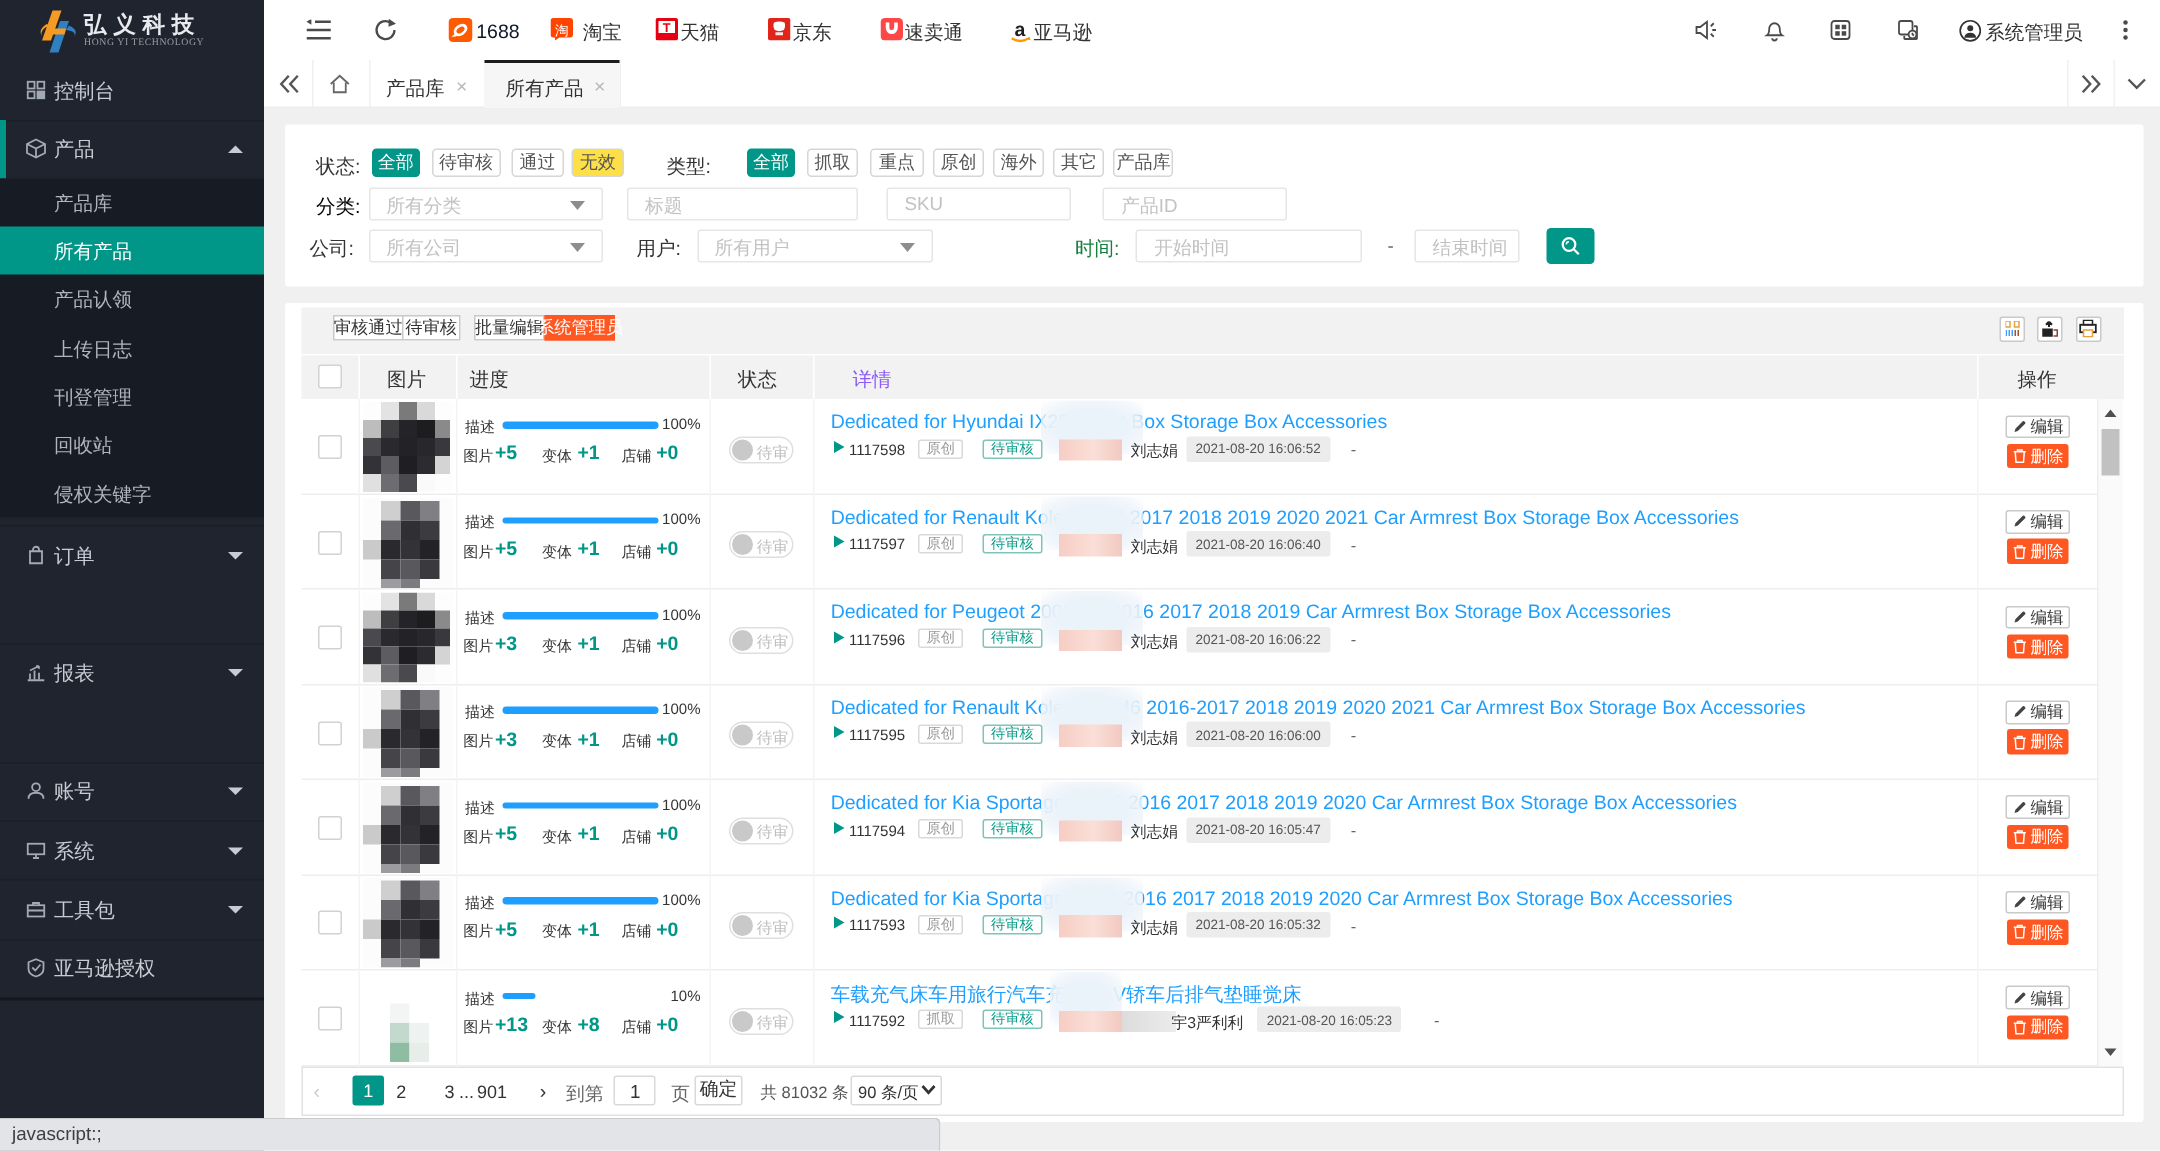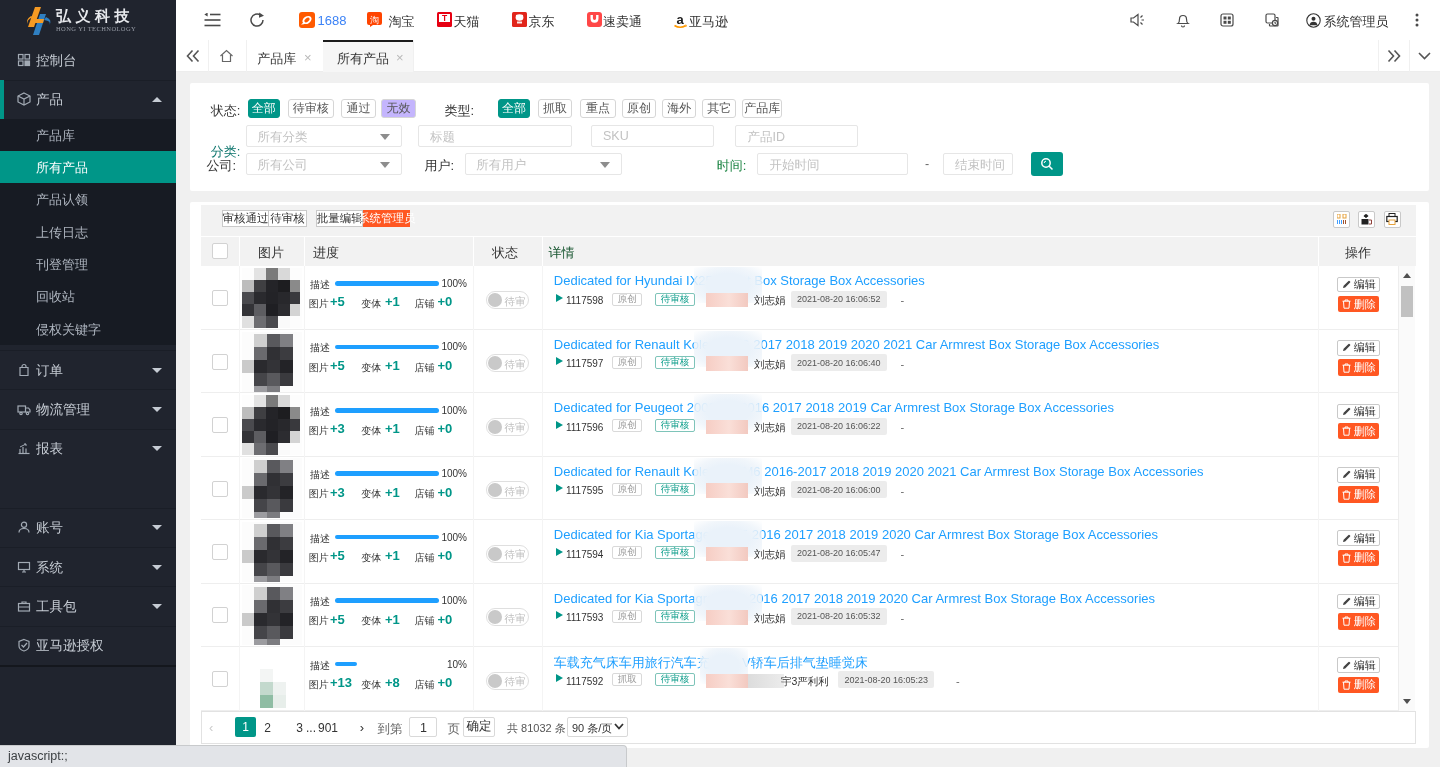--- a/index.html
+++ b/index.html
@@ -57,33 +57,20 @@
       <div class="abs" style="left:0;top:0;width:176px;height:1px;background:#1a1e27"></div>
       <div class="abs" style="left:17px;top:12.7px">
         <svg width="14" height="14" viewBox="0 0 14 14" fill="none" stroke="#a2aab4" stroke-width="1.2">
           <path d="M3 4.5 h8 v8 h-8 Z"></path>
           <path d="M5 4.5 v-1 a2 2 0 0 1 4 0 v1"></path>
         </svg>
       </div>
       <div class="abs" style="left:36px;top:11.7px;font-size:13.5px;color:#c6ccd4;white-space:nowrap">订单</div>
       <div class="abs" style="left:152px;top:17.7px;width:0;height:0;border-left:5px solid transparent;border-right:5px solid transparent;border-top:5px solid #c6ccd4"></div>
     </div>
-<div class="abs" style="left:0;top:389.4px;width:176px;height:39.4px">
-      <div class="abs" style="left:0;top:0;width:176px;height:1px;background:#1a1e27"></div>
-      <div class="abs" style="left:17px;top:12.7px">
-        <svg width="14" height="14" viewBox="0 0 14 14" fill="none" stroke="#a2aab4" stroke-width="1.2">
-          <rect x="1" y="4" width="7.5" height="6"></rect>
-          <path d="M8.5 6 h3 l1.5 2 v2 h-4.5"></path>
-          <circle cx="4" cy="11.5" r="1.2"></circle>
-          <circle cx="10.5" cy="11.5" r="1.2"></circle>
-        </svg>
-      </div>
-      <div class="abs" style="left:36px;top:11.7px;font-size:13.5px;color:#c6ccd4;white-space:nowrap">物流管理</div>
-      <div class="abs" style="left:152px;top:17.7px;width:0;height:0;border-left:5px solid transparent;border-right:5px solid transparent;border-top:5px solid #c6ccd4"></div>
-    </div>
 <div class="abs" style="left:0;top:428.8px;width:176px;height:39.4px">
       <div class="abs" style="left:0;top:0;width:176px;height:1px;background:#1a1e27"></div>
       <div class="abs" style="left:17px;top:12.7px">
         <svg width="14" height="14" viewBox="0 0 14 14" fill="none" stroke="#a2aab4" stroke-width="1.2">
           <path d="M1.5 12.5 h11"></path>
           <path d="M3 12 v-4"></path>
           <path d="M6 12 v-6"></path>
           <path d="M9 12 v-4.5"></path>
           <path d="M3 6 L9 3 M9 3 h-2 M9 3 v2" stroke-width="1"></path>
         </svg>
@@ -154,21 +141,21 @@
 <div class="abs" style="left:123px;top:12px">
       <svg width="16" height="16" viewBox="0 0 16 16">
         <rect width="16" height="16" rx="3" fill="#ff5a00"></rect>
         <g transform="rotate(-35 8 8)">
           <ellipse cx="8" cy="8" rx="5" ry="3.6" fill="#fff"></ellipse>
           <ellipse cx="8" cy="8" rx="3" ry="1.8" fill="#ff5a00"></ellipse>
         </g>
         <path d="M2 12.5 Q4.5 12.8 6.5 11.5 L5 10 Z" fill="#fff"></path>
       </svg>
     </div>
-<div class="abs" style="left:141.5px;top:13px;font-size:13px;color:#3b82f6;white-space:nowrap">1688</div>
+<div class="abs" style="left:141.5px;top:13px;font-size:13px;color:#0f172a;white-space:nowrap">1688</div>
 <div class="abs" style="left:190.5px;top:12px">
       <svg width="15" height="15" viewBox="0 0 15 15">
         <path d="M2 0 h11 a2 2 0 0 1 2 2 v9 a2 2 0 0 1 -2 2 h-7 l-3 2 v-2 h-1 a2 2 0 0 1 -2 -2 v-9 a2 2 0 0 1 2 -2 Z" fill="#ff4400"></path>
         <text x="7.5" y="11" font-size="9" fill="#fff" text-anchor="middle" font-family="Liberation Sans">淘</text>
       </svg>
     </div>
 <div class="abs" style="left:212.5px;top:13px;font-size:13px;color:#333;white-space:nowrap">淘宝</div>
 <div class="abs" style="left:261px;top:12px">
       <svg width="15" height="15" viewBox="0 0 15 15">
         <rect width="15" height="15" rx="1.5" fill="#e60012"></rect>
@@ -279,30 +266,30 @@
       <svg width="13" height="8" viewBox="0 0 13 8" fill="none" stroke="#555" stroke-width="1.6">
 <path d="M1 1 L6.5 6.5 L12 1"></path>
       </svg>
     </div>
 </div>
 <div class="abs" style="left:190.4px;top:83px;width:1239px;height:108px;background:#fff;border-radius:2px">
 <div class="abs" style="left:20.3px;top:18.5px;font-size:13px;color:#333;white-space:nowrap">状态:</div>
 <div class="abs fx" style="left:57.2px;top:16.3px;width:32.5px;height:18.5px;background:#009688;color:#fff;border:1px solid #009688;border-radius:3px;font-size:12px;justify-content:center">全部</div>
 <div class="abs fx" style="left:97.3px;top:16.3px;width:45.9px;height:18.5px;background:#fff;color:#555;border:1px solid #d6d6d6;border-radius:3px;font-size:12px;justify-content:center">待审核</div>
 <div class="abs fx" style="left:150.8px;top:16.3px;width:34.4px;height:18.5px;background:#fff;color:#555;border:1px solid #d6d6d6;border-radius:3px;font-size:12px;justify-content:center">通过</div>
-<div class="abs fx" style="left:190.9px;top:16.3px;width:34.4px;height:18.5px;background:#c4b5fd;color:#555;border:1px solid #d6d6d6;border-radius:3px;font-size:12px;justify-content:center">无效</div>
+<div class="abs fx" style="left:190.9px;top:16.3px;width:34.4px;height:18.5px;background:#fde047;color:#555;border:1px solid #d6d6d6;border-radius:3px;font-size:12px;justify-content:center">无效</div>
 <div class="abs" style="left:254.0px;top:18.5px;font-size:13px;color:#333;white-space:nowrap">类型:</div>
 <div class="abs fx" style="left:307.4px;top:16.3px;width:32.5px;height:18.5px;background:#009688;color:#fff;border:1px solid #009688;border-radius:3px;font-size:12px;justify-content:center">全部</div>
 <div class="abs fx" style="left:347.5px;top:16.3px;width:34.4px;height:18.5px;background:#fff;color:#555;border:1px solid #d6d6d6;border-radius:3px;font-size:12px;justify-content:center">抓取</div>
 <div class="abs fx" style="left:389.5px;top:16.3px;width:36.3px;height:18.5px;background:#fff;color:#555;border:1px solid #d6d6d6;border-radius:3px;font-size:12px;justify-content:center">重点</div>
 <div class="abs fx" style="left:431.5px;top:16.3px;width:34.4px;height:18.5px;background:#fff;color:#555;border:1px solid #d6d6d6;border-radius:3px;font-size:12px;justify-content:center">原创</div>
 <div class="abs fx" style="left:471.6px;top:16.3px;width:34.4px;height:18.5px;background:#fff;color:#555;border:1px solid #d6d6d6;border-radius:3px;font-size:12px;justify-content:center">海外</div>
 <div class="abs fx" style="left:511.8px;top:16.3px;width:34.3px;height:18.5px;background:#fff;color:#555;border:1px solid #d6d6d6;border-radius:3px;font-size:12px;justify-content:center">其它</div>
 <div class="abs fx" style="left:551.9px;top:16.3px;width:40.1px;height:18.5px;background:#fff;color:#555;border:1px solid #d6d6d6;border-radius:3px;font-size:12px;justify-content:center">产品库</div>
-<div class="abs" style="left:20.3px;top:60px;font-size:13px;color:#0f766e;white-space:nowrap">分类:</div>
+<div class="abs" style="left:20.3px;top:46.0px;font-size:13px;color:#000000;white-space:nowrap">分类:</div>
 <div class="abs" style="left:56.1px;top:42.0px;width:155.9px;height:22px;border:1px solid #e6e6e6;border-radius:2px;background:#fff"></div>
 <div class="abs" style="left:67.1px;top:46.0px;font-size:12.5px;color:#c2c2c2;white-space:nowrap">所有分类</div>
 <div class="abs" style="left:190.0px;top:51.0px;width:0;height:0;border-left:5px solid transparent;border-right:5px solid transparent;border-top:6px solid #8d8d8d"></div>
 <div class="abs" style="left:227.7px;top:42.0px;width:154.0px;height:22px;border:1px solid #e6e6e6;border-radius:2px;background:#fff"></div>
 <div class="abs" style="left:239.7px;top:46.0px;font-size:12.5px;color:#c2c2c2;white-space:nowrap">标题</div>
 <div class="abs" style="left:400.6px;top:42.0px;width:122.6px;height:22px;border:1px solid #e6e6e6;border-radius:2px;background:#fff"></div>
 <div class="abs" style="left:412.6px;top:46.0px;font-size:12.5px;color:#c2c2c2;white-space:nowrap">SKU</div>
 <div class="abs" style="left:545.1px;top:42.0px;width:122.6px;height:22px;border:1px solid #e6e6e6;border-radius:2px;background:#fff"></div>
 <div class="abs" style="left:557.1px;top:46.0px;font-size:12.5px;color:#c2c2c2;white-space:nowrap">产品ID</div>
 <div class="abs" style="left:16px;top:73.5px;font-size:13px;color:#333;white-space:nowrap">公司:</div>
@@ -358,21 +345,21 @@
 <div class="abs" style="left:10.3px;top:34.6px;width:1214.9px;height:29.4px;background:#f2f2f2"></div>
 <div class="abs" style="left:48.6px;top:34.6px;width:1px;height:29.4px;background:#fff"></div>
 <div class="abs" style="left:113.6px;top:34.6px;width:1px;height:29.4px;background:#fff"></div>
 <div class="abs" style="left:282.3px;top:34.6px;width:1px;height:29.4px;background:#fff"></div>
 <div class="abs" style="left:351.6px;top:34.6px;width:1px;height:29.4px;background:#fff"></div>
 <div class="abs" style="left:1128.1px;top:34.6px;width:1px;height:29.4px;background:#fff"></div>
 <div class="abs" style="left:21.4px;top:41.1px;width:16px;height:16px;background:#fff;border:1px solid #d2d2d2;border-radius:2px"></div>
 <div class="abs" style="left:67.6px;top:42.1px;font-size:13px;color:#333">图片</div>
 <div class="abs" style="left:122.6px;top:42.1px;font-size:13px;color:#333">进度</div>
 <div class="abs" style="left:301.6px;top:42.1px;font-size:13px;color:#333">状态</div>
-<div class="abs" style="left:358px;top:42.1px;font-size:13px;color:#14532d">详情</div>
+<div class="abs" style="left:378px;top:42.1px;font-size:13px;color:#8b5cf6">详情</div>
 <div class="abs" style="left:1154.6px;top:42.1px;font-size:13px;color:#333">操作</div>
 <svg width="0" height="0" style="position:absolute">
 <defs>
 <g id="imA">
           <rect width="60" height="60" fill="#fdfdfd"></rect>
 <rect x="12" y="0" width="12" height="12" fill="#e3e3e3"></rect>
           <rect x="24" y="0" width="12" height="12" fill="#7a7a7a"></rect>
           <rect x="36" y="0" width="12" height="12" fill="#d9d9d9"></rect>
 <rect x="0" y="12" width="12" height="12" fill="#bdbdbd"></rect>
           <rect x="12" y="12" width="12" height="12" fill="#3f3f42"></rect>

